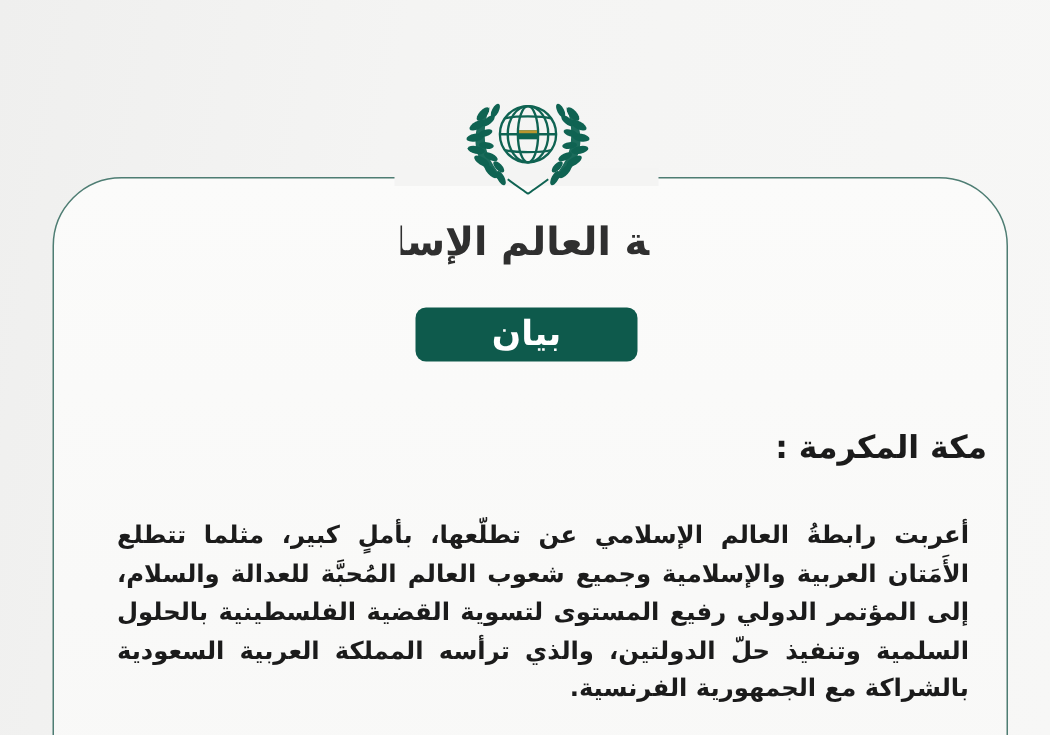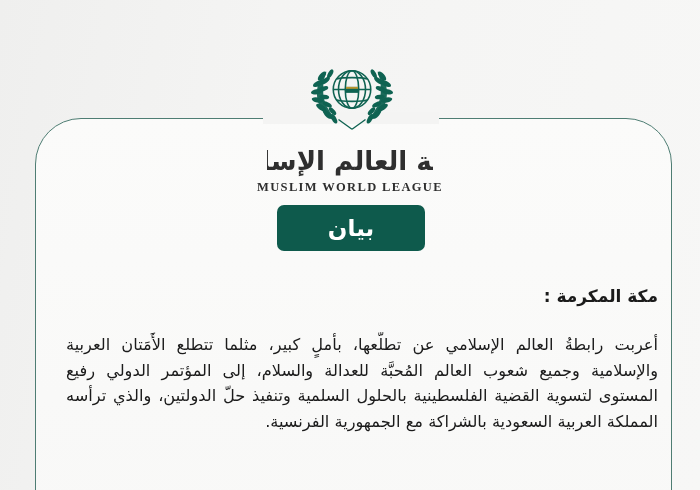--- a/index.html
+++ b/index.html
@@ -78,63 +78,63 @@
     color: #2e2e2e;
     direction: ltr;
   }
 
   
   .statement-banner {
     position: absolute;
     left: 277px;
     top: 205px;
     width: 148px;
-    height: 46px;
+    height: 36px;
     background: #0e5a4c;
     border-radius: 7px;
     display: flex;
     align-items: center;
     justify-content: center;
   }
   .statement-banner-label {
     color: #ffffff;
     font-size: 23px;
     font-weight: 700;
     letter-spacing: 2px;
     line-height: 1;
     font-family: "DejaVu Sans", "Liberation Sans", sans-serif;
   }
 
   
   .dateline {
     position: absolute;
     right: 42px;
     top: 286px;
-    font-size: 17px;
+    font-size: 21px;
     font-weight: 700;
     color: #1b1b1b;
     font-family: "DejaVu Sans", "Liberation Sans", sans-serif;
     white-space: nowrap;
   }
 
   .body-block {
     position: absolute;
     left: 66px;
     right: 42px;
     top: 332px;
     bottom: 0;
     overflow: hidden;
   }
   .body-para {
-    margin: 0;
+    margin: 12px;
     font-size: 16.2px;
     line-height: 25.6px;
     color: #1b1b1b;
     text-align: justify;
-    font-weight: 400;
+    font-weight: 700;
     font-family: "DejaVu Sans", "Liberation Sans", sans-serif;
   }
   .body-para + .body-para { margin-top: 0; }
 </style>
 </head>
 <body>
 
 <div id="stage">
 
   <div class="card"></div>
@@ -200,21 +200,20 @@
       </g>
     </svg>
   </div>
 
   <div class="wordmark-ar">
     <svg width="166" height="42" viewBox="0 0 166 42" xmlns="http://www.w3.org/2000/svg" aria-hidden="true">
       <text x="83" y="32" text-anchor="middle" font-family="DejaVu Sans, Liberation Sans, sans-serif" font-size="26" font-weight="700" fill="#2f2f2f">رابطة العالم الإسلامي</text>
     </svg>
   </div>
 
-  <div class="wordmark-en">MUSLIM WORLD LEAGUE</div>
 
   <div class="statement-banner">
     <span class="statement-banner-label">بيان</span>
   </div>
 
   <div class="dateline">مكة المكرمة :</div>
 
   <div class="body-block">
     <p class="body-para">أعربت رابطةُ العالم الإسلامي عن تطلّعها، بأملٍ كبير، مثلما تتطلع الأَمَتان العربية والإسلامية وجميع شعوب العالم المُحبَّة للعدالة والسلام، إلى المؤتمر الدولي رفيع المستوى لتسوية القضية الفلسطينية بالحلول السلمية وتنفيذ حلّ الدولتين، والذي ترأسه المملكة العربية السعودية بالشراكة مع الجمهورية الفرنسية.</p>
   </div>

